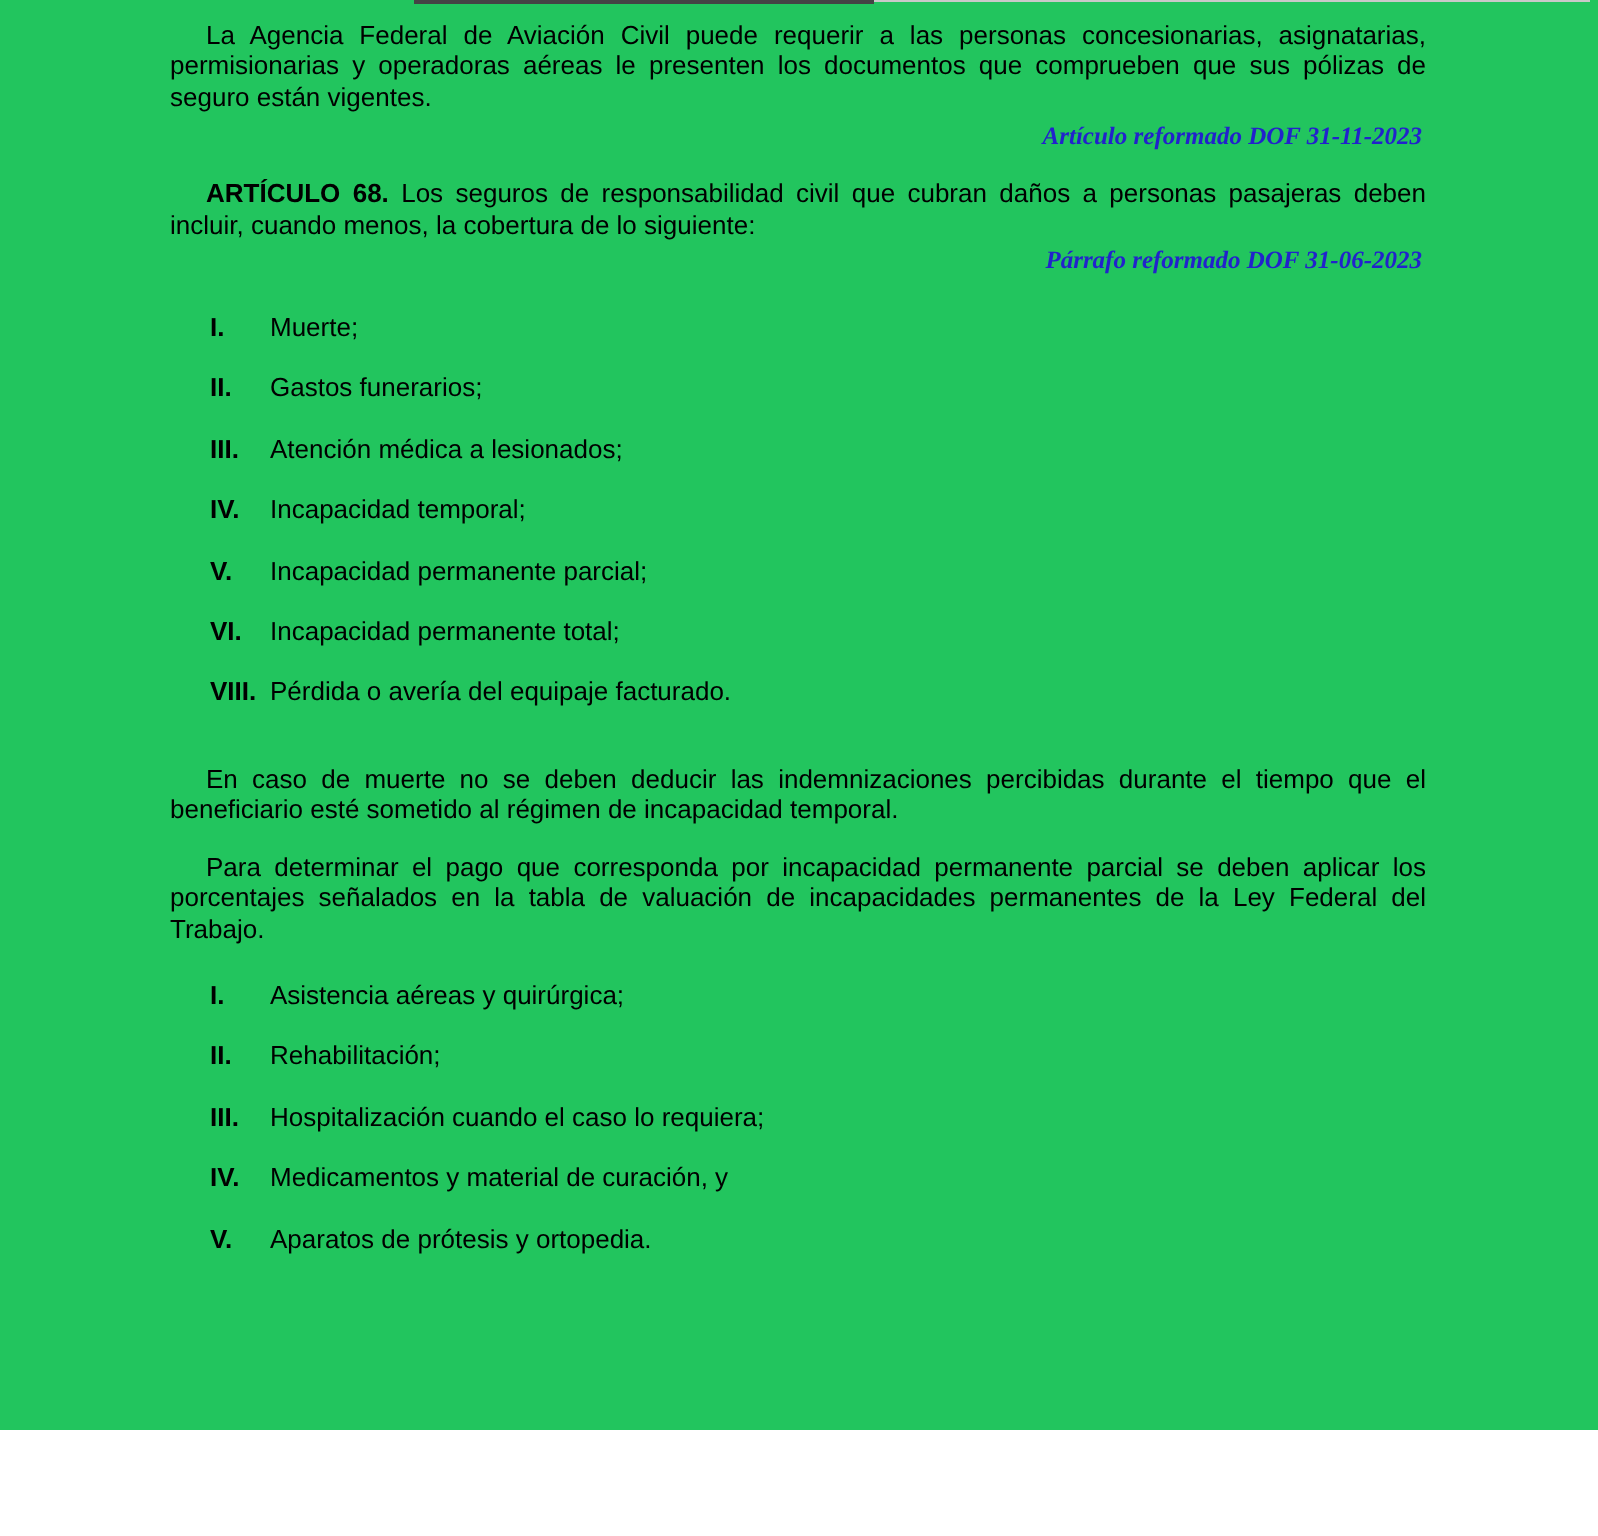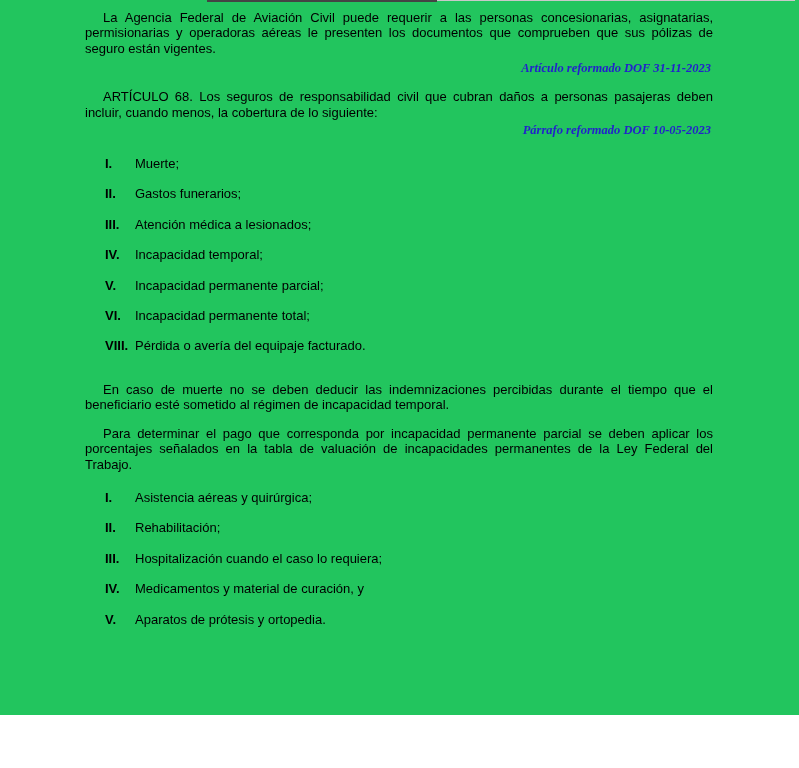--- a/index.html
+++ b/index.html
@@ -15,21 +15,21 @@
   }
   .artifact-dark{
     position:absolute;top:0;left:207px;width:230px;height:2px;background:#444;
   }
   .artifact-light{
     position:absolute;top:0;left:437px;width:358px;height:1px;background:#c9c9c9;
   }
   p.para{
     margin:0;text-align:justify;text-indent:18px;
   }
-  .b{font-weight:normal;}
+  .b{font-weight:bold;}
   .annotation{
     margin:5px 2px 0 0;
     text-align:right;
     font-family:"Liberation Serif","DejaVu Serif",serif;
     font-style:italic;font-weight:bold;
     font-size:12.5px;line-height:14px;
     color:#2222cc;
   }
   .annotation.tight{margin-top:3px;}
   p.mt14{margin-top:14px;}
@@ -55,21 +55,21 @@
 
   <div class="artifact-dark"></div>
   <div class="artifact-light"></div>
 
   <p class="para">La Agencia Federal de Aviación Civil puede requerir a las personas concesionarias, asignatarias, permisionarias y operadoras aéreas le presenten los documentos que comprueben que sus pólizas de seguro están vigentes.</p>
 
   <div class="annotation">Artículo reformado DOF 31-11-2023</div>
 
   <p class="para mt14"><span class="b">ARTÍCULO 68.</span> <span>Los seguros de responsabilidad civil que cubran daños a personas pasajeras deben incluir, cuando menos, la cobertura de lo siguiente:</span></p>
 
-  <div class="annotation tight">Párrafo reformado DOF 10-05-2023</div>
+  <div class="annotation tight">Párrafo reformado DOF 31-06-2023</div>
 
   <ol class="rlist">
     <li>
         <span class="num">I.</span>
         <span class="txt">Muerte;</span>
       </li>
     <li>
         <span class="num">II.</span>
         <span class="txt">Gastos funerarios;</span>
       </li>

